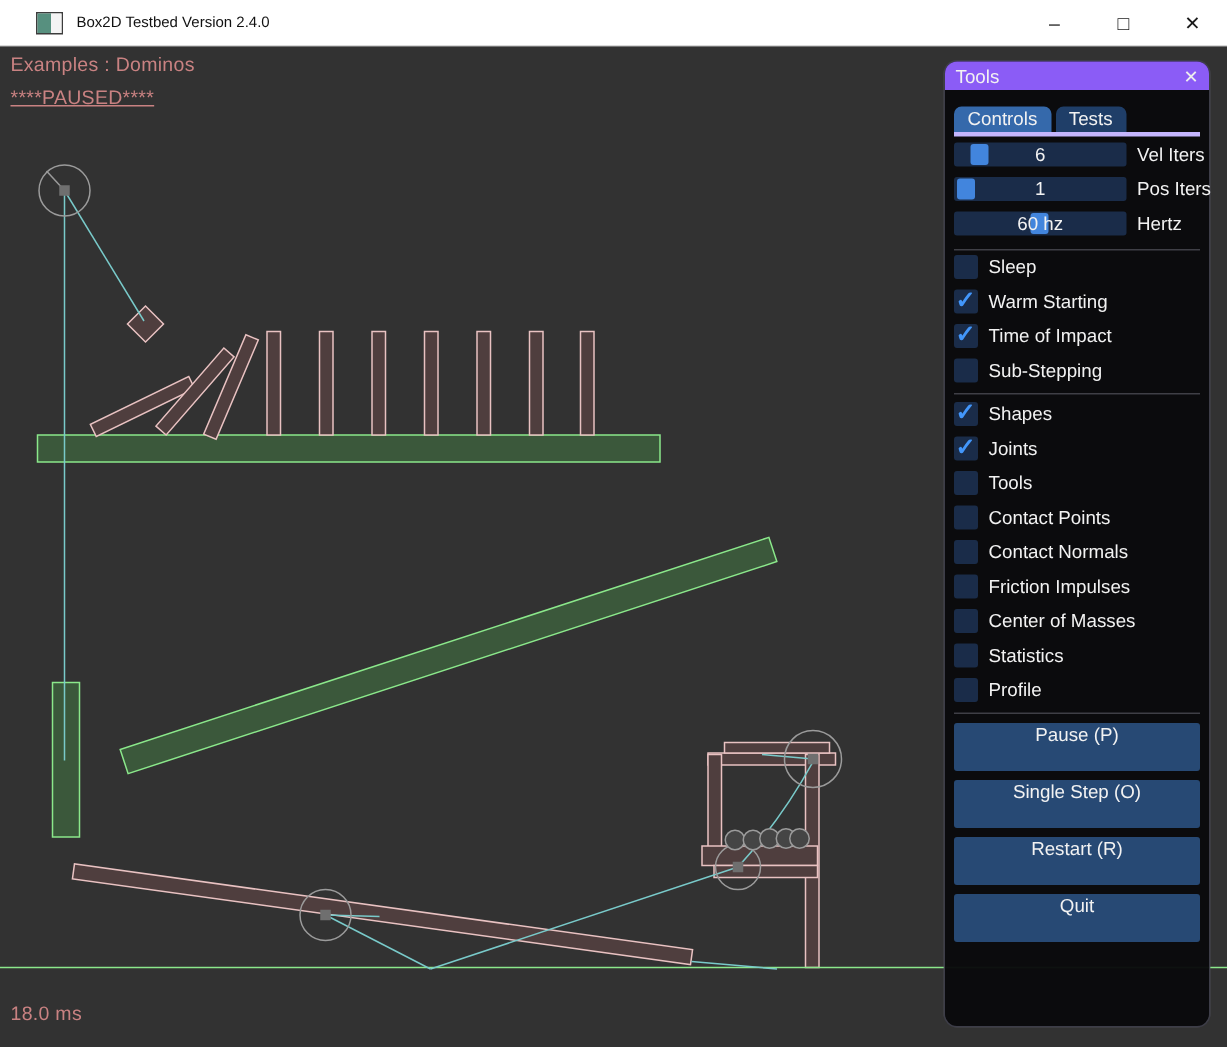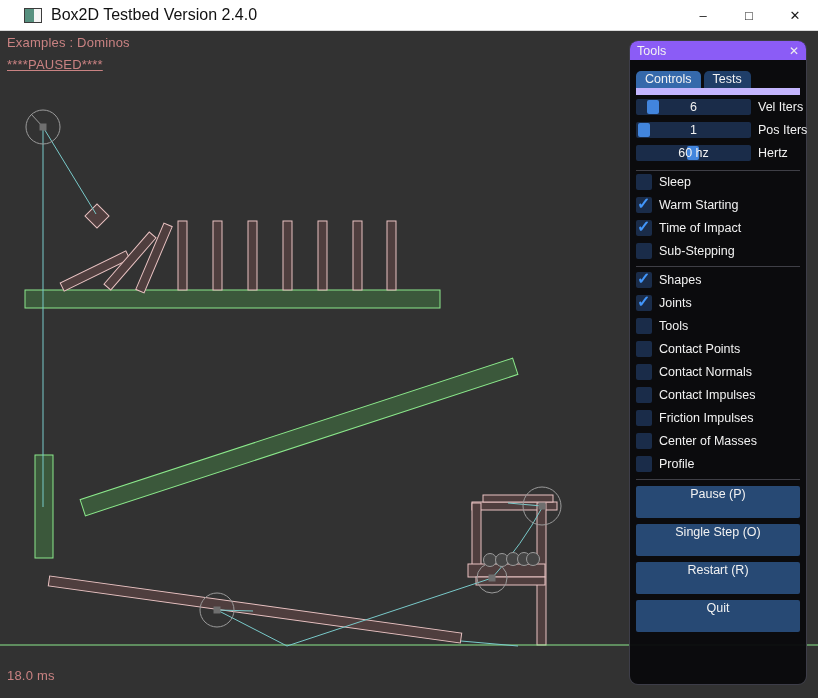--- a/index.html
+++ b/index.html
@@ -5,42 +5,42 @@
   html,body{margin:0;padding:0;}
   body{width:818px;height:698px;overflow:hidden;position:relative;
        font-family:"Liberation Sans",sans-serif;background:#323232;}
 
   
   .titlebar{position:absolute;top:0;left:0;width:818px;height:31px;background:#ffffff;
             border-bottom:1px solid #d9d9d9;display:flex;align-items:center;box-sizing:border-box;}
   .app-icon{width:16px;height:13px;margin-left:24px;border:1px solid #3c3c3c;display:flex;box-sizing:content-box;}
   .app-icon .ic-l{flex:1.3;background:#57907f;}
   .app-icon .ic-r{flex:1;background:#f4f4f4;}
-  .title-text{margin-left:9px;font-size:16px;color:#111;}
+  .title-text{margin-left:9px;font-size:10px;color:#111;}
   .win-btns{margin-left:auto;display:flex;height:100%;}
   .win-btn{width:46px;height:100%;display:flex;align-items:center;justify-content:center;
            font-size:13px;color:#1a1a1a;cursor:default;}
 
   
   .canvas{position:absolute;top:31px;left:0;width:818px;height:667px;background:#323232;}
   .canvas svg{position:absolute;top:0;left:0;}
   .hud{position:absolute;left:7px;font-size:13px;color:#c98282;letter-spacing:0.2px;}
   .hud.l1{top:4px;}
   .hud.l2{top:26px;text-decoration:underline;}
   .hud.ms{top:637px;}
 
   
   .panel{position:absolute;left:629px;top:40px;width:178px;height:645px;box-sizing:border-box;
          background:rgba(9,9,11,0.96);border:1px solid rgba(125,125,145,0.45);border-radius:9px;
          color:#f2f2f2;font-size:12.5px;}
   .panel-title{height:19px;background:#8b5cf6;border-radius:8px 8px 0 0;display:flex;
                align-items:center;padding:0 7px;font-size:12.5px;}
   .panel-close{margin-left:auto;font-size:12px;color:#eee;cursor:default;}
   .panel-body{padding:0 6px;}
-  .tabbar{margin-top:11px;display:flex;gap:3px;border-bottom:7px solid #c4b5fd;padding-left:0;}
+  .tabbar{margin-top:11px;display:flex;gap:3px;border-bottom:3px solid #c4b5fd;padding-left:0;}
   .tab{height:17px;line-height:17px;padding:0 9px;border-radius:5px 5px 0 0;background:#1f3e68;}
   .tab.active{background:#3569ab;}
   .sliders{margin-top:4px;}
   .srow{display:flex;align-items:center;height:16px;margin-bottom:7px;}
   .sframe{position:relative;width:115px;height:16px;background:#1a2c49;border-radius:2px;flex:none;}
   .sgrab{position:absolute;top:1px;width:12px;height:14px;background:#4285dd;border-radius:2px;}
   .sval{position:absolute;left:0;top:0;width:100%;height:16px;line-height:16px;text-align:center;}
   .slabel{margin-left:7px;white-space:nowrap;}
   .sep{height:1px;background:#3f3f46;border:none;}
   .sep.s1{margin:9px 0 3px 0;}
@@ -207,29 +207,29 @@
     <div class="crow">
       <div class="cbox"></div>
       <div class="clabel">Contact Points</div>
     </div>
     <div class="crow">
       <div class="cbox"></div>
       <div class="clabel">Contact Normals</div>
     </div>
     <div class="crow">
       <div class="cbox"></div>
-      <div class="clabel">Contact Impulses</div>
-    </div>
-    <div class="crow">
-      <div class="cbox"></div>
       <div class="clabel">Friction Impulses</div>
     </div>
     <div class="crow">
       <div class="cbox"></div>
       <div class="clabel">Center of Masses</div>
+    </div>
+    <div class="crow">
+      <div class="cbox"></div>
+      <div class="clabel">Statistics</div>
     </div>
     <div class="crow">
       <div class="cbox"></div>
       <div class="clabel">Profile</div>
     </div>
 
     <hr class="sep s3">
 
     <div class="btns">
       <div class="pbtn">Pause (P)</div>

